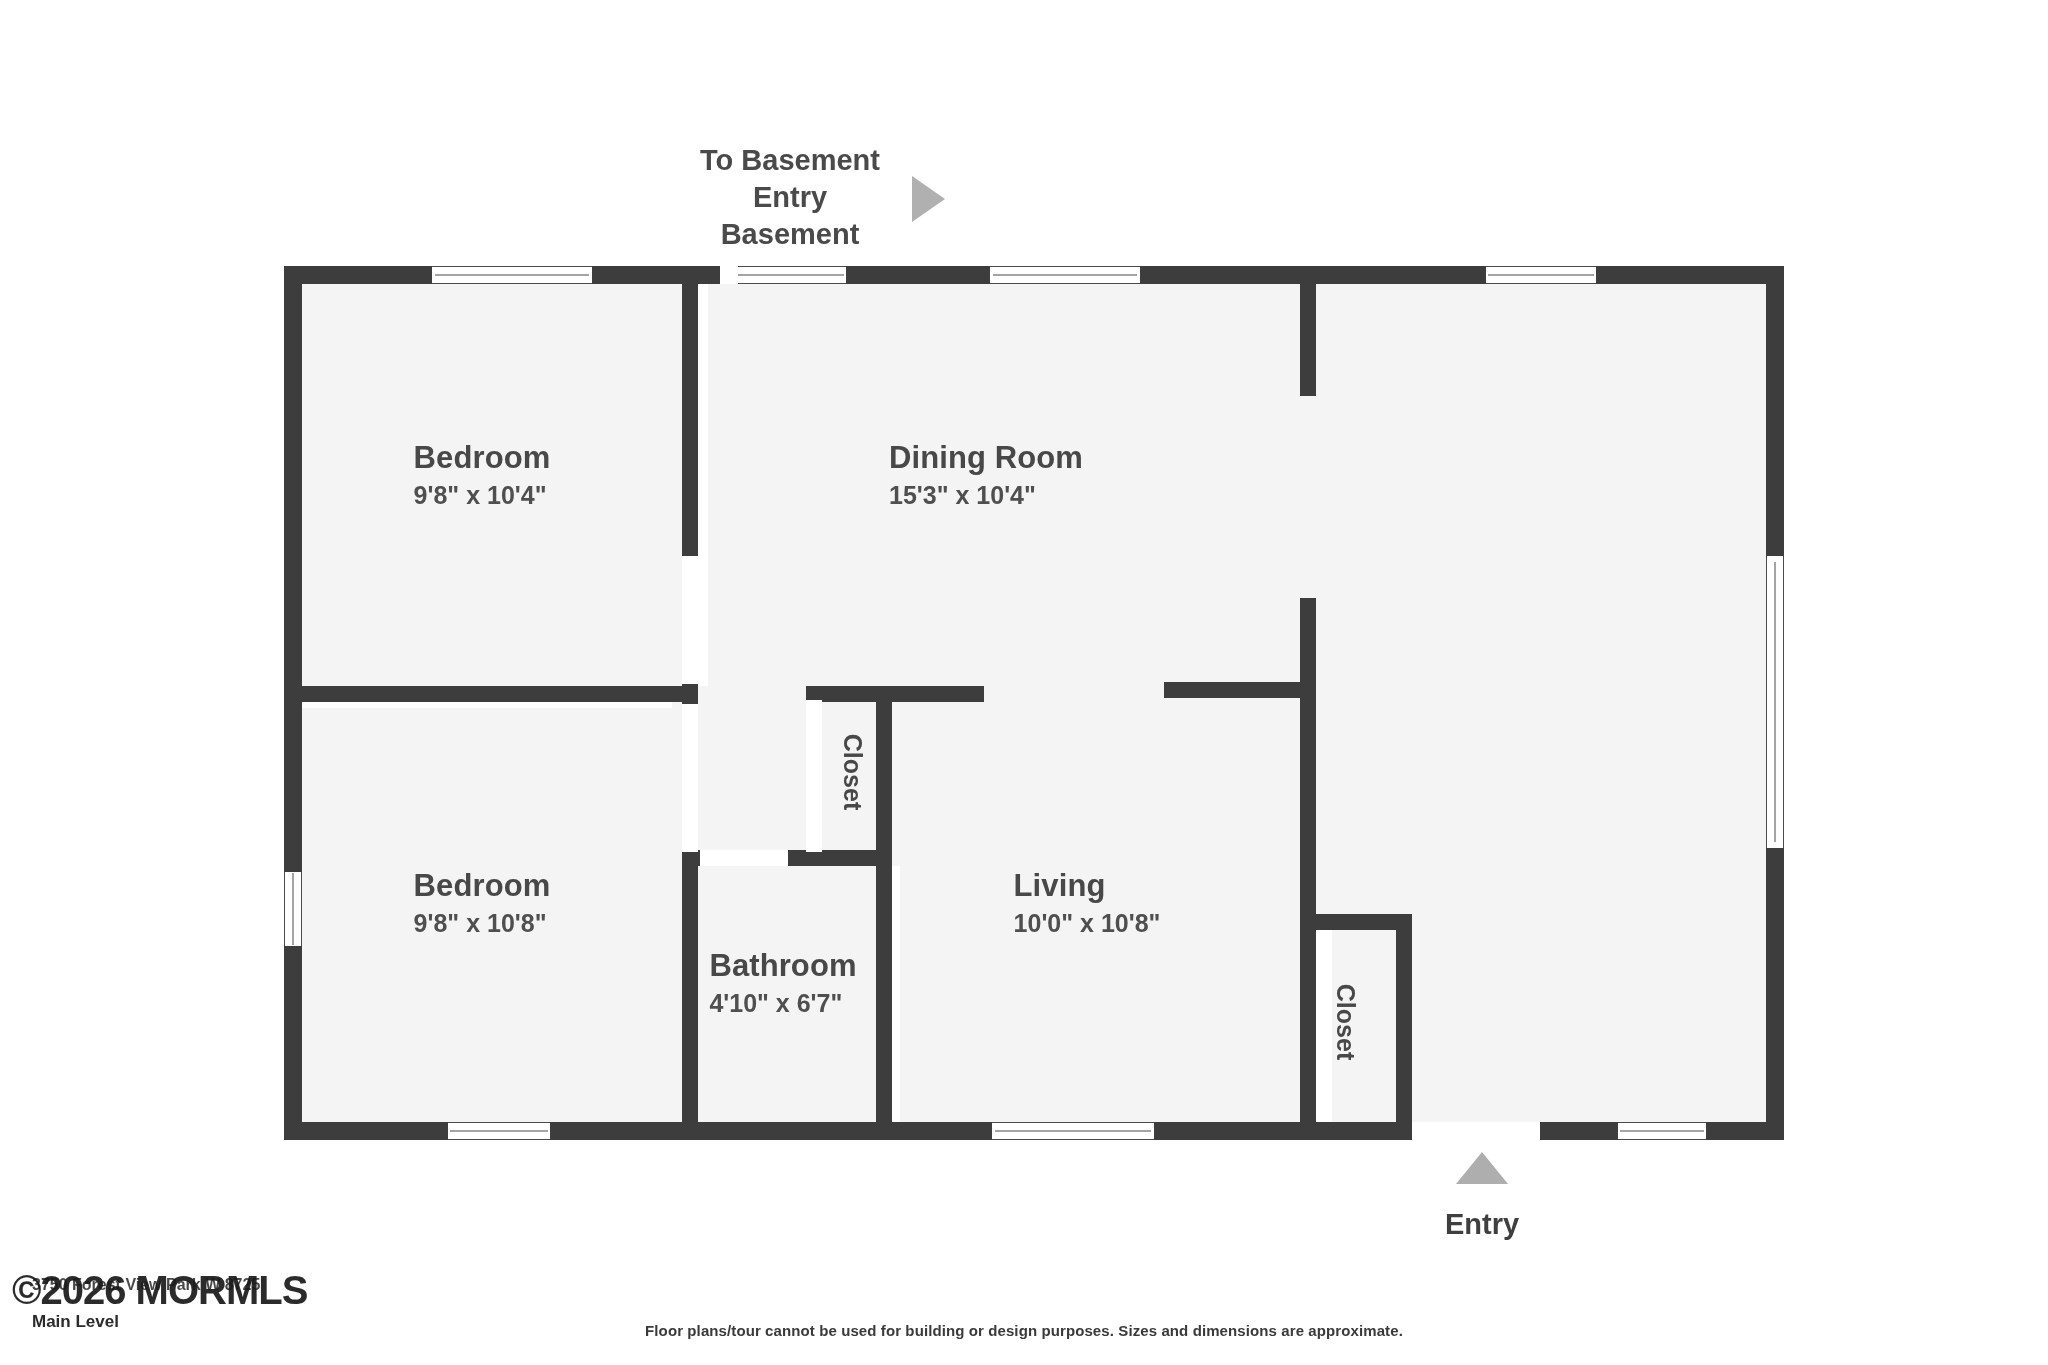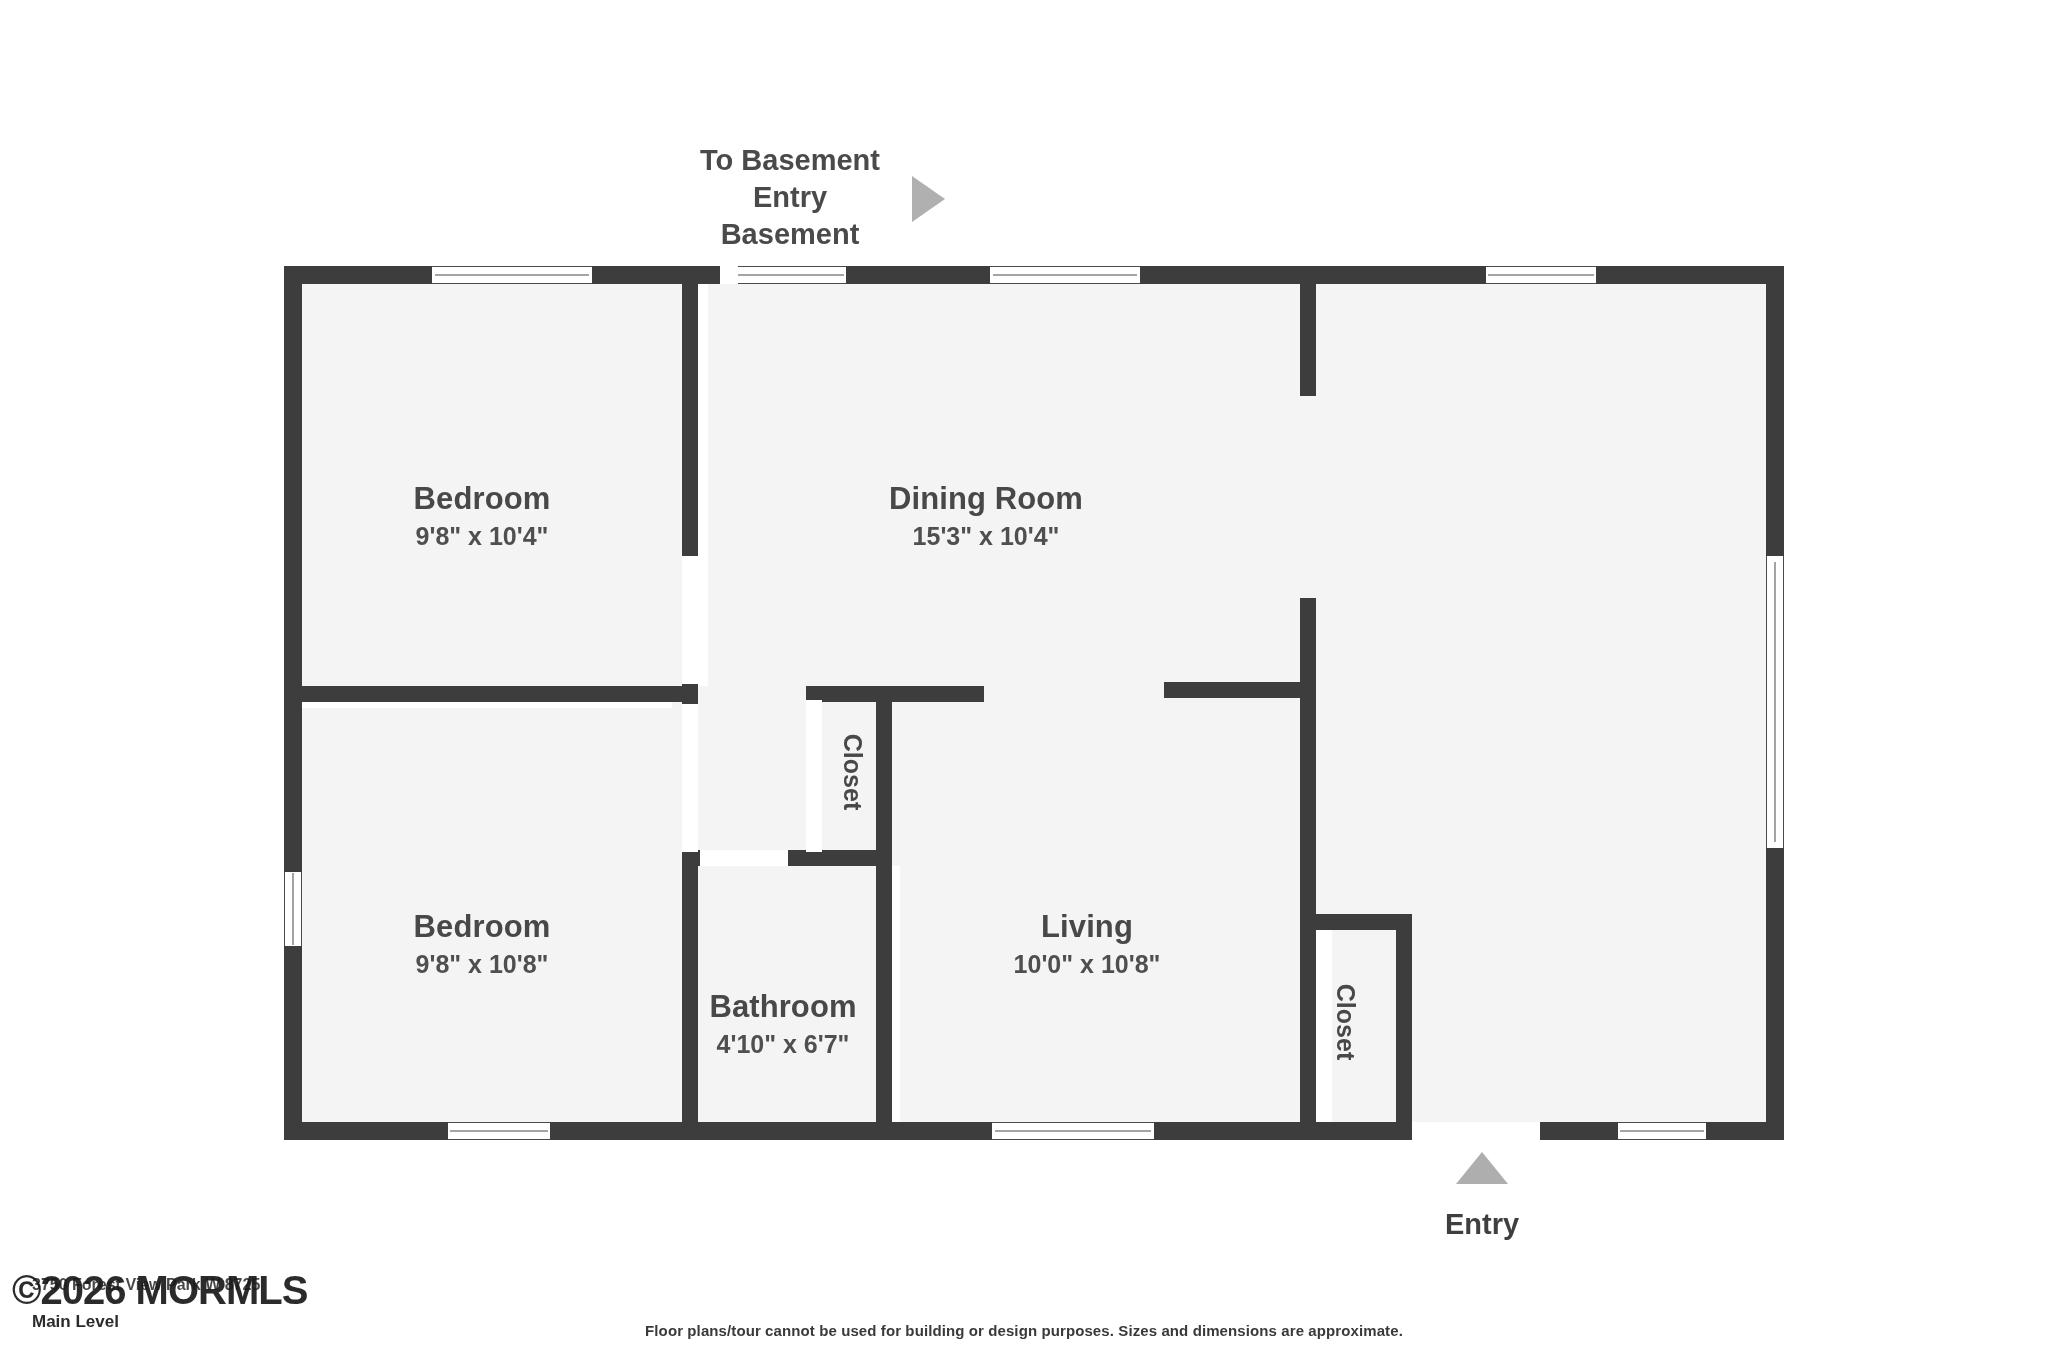--- a/index.html
+++ b/index.html
@@ -70,25 +70,23 @@
     bottom: 2%;
     left: 50%;
     width: 1px;
     background: #4a4a4a;
     transform: translateX(-50%);
   }
 
   
   .room-label {
     position: absolute;
-    text-align: center;
     color: #484848;
     white-space: nowrap;
     transform: translateX(-50%);
-    margin-top: 41px;
   }
   .room-label .rl-name {
     display: block;
     font-size: 31px;
     font-weight: bold;
     line-height: 1.15;
     letter-spacing: 0.1px;
   }
   .room-label .rl-dims {
     display: block;

